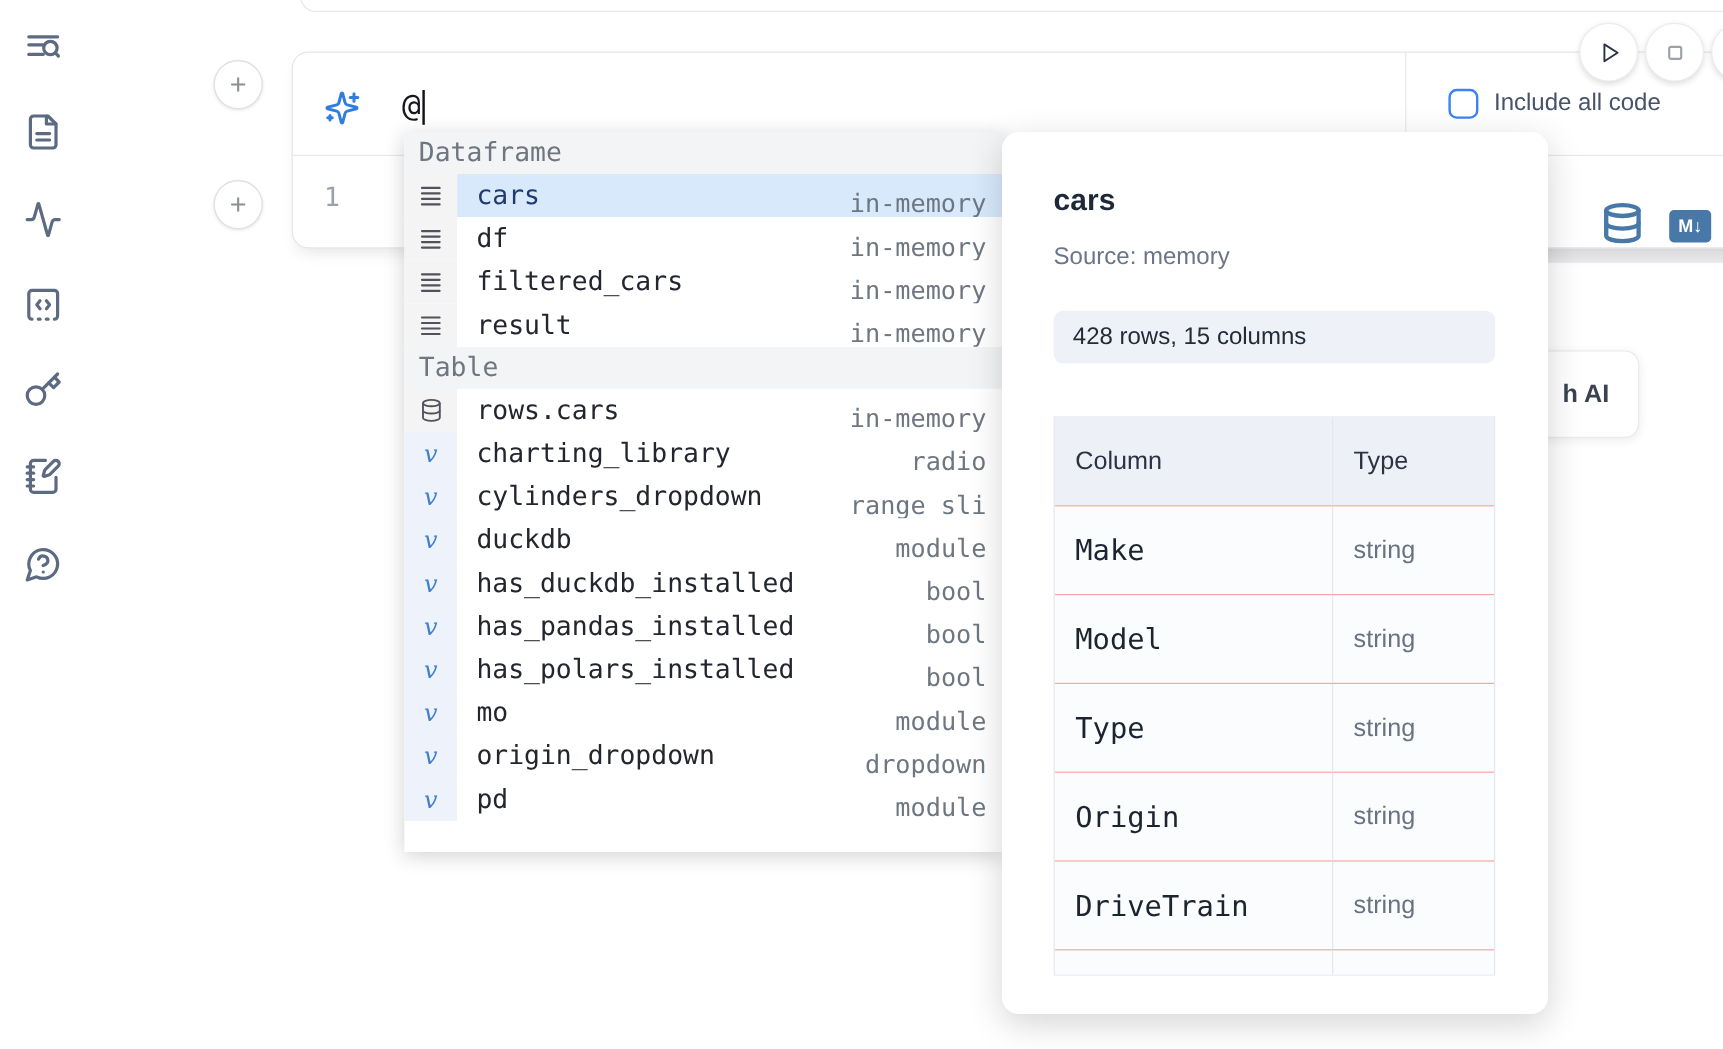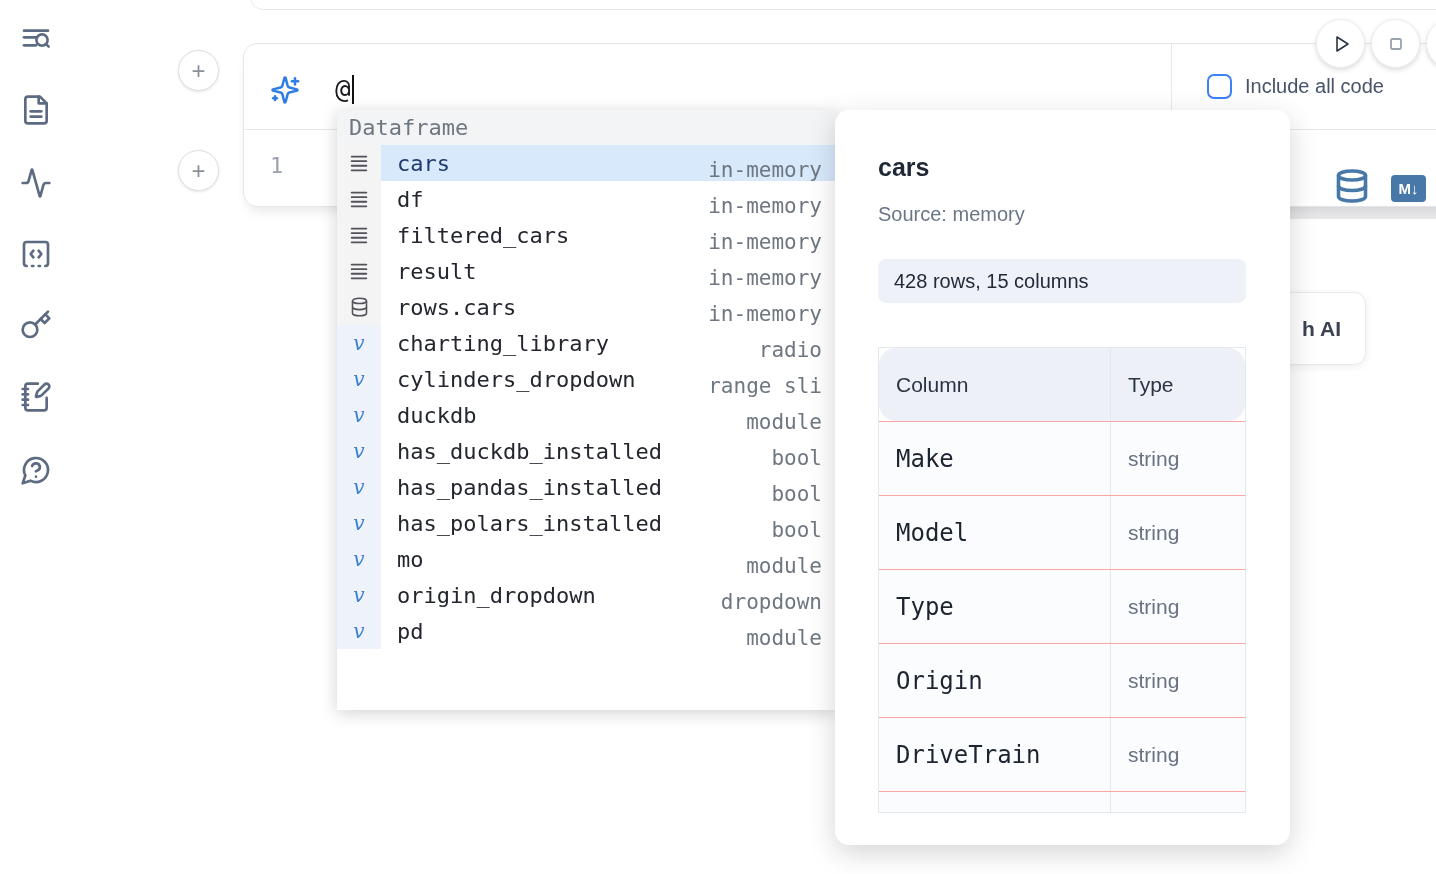--- a/index.html
+++ b/index.html
@@ -75,21 +75,21 @@
   
   .panel { position:absolute; left:835px; top:110px; width:455px; height:735px; background:#fff;
            border-radius:14px; box-shadow:0 8px 28px rgba(0,0,0,.17); z-index:30; overflow:hidden; }
   .panel-title { position:absolute; left:43px; top:43px; font-size:25px; font-weight:bold; color:#1f2837; }
   .panel-source { position:absolute; left:43px; top:93px; font-size:20px; color:#6a7687; }
   .panel-pill { position:absolute; left:43px; top:149px; width:368px; height:44px; background:#eef2f8;
                 border-radius:8px; font-size:20px; color:#222b38; line-height:44px; padding-left:16px; }
   .panel-table { position:absolute; left:43px; top:237px; width:368px; height:466px; overflow:hidden;
                  border:1px solid #e3e7ee; }
   .pt-row { display:flex; border-top:1px solid #fca5a5; height:74px; background:#fbfcfd; }
-  .pt-row:first-child { border-top:none; height:73px; background:#edf0f6;border-radius:17px; }
+  .pt-row:first-child { border-top:none; height:73px; background:#edf0f6; }
   .pt-c1 { width:232px; border-right:1px solid #e3e7ee; display:flex; align-items:center; padding-left:17px; }
   .pt-c2 { flex:1; display:flex; align-items:center; padding-left:17px; }
   .pt-head { font-size:21px; color:#2a3342; }
   .pt-name { font-size:24px; color:#1c2430; }
   .pt-type { font-size:21px; color:#687283; }
 </style>
 </head>
 <body>
 
 <div class="sidebar">
@@ -261,20 +261,21 @@
           <path d="M4 15h16"></path>
           <path d="M4 20h16"></path>
         </svg>
     </div>
     <div class="dd-main">
         <span class="dd-name">result</span>
         <span class="dd-type">in-memory</span>
       </div>
   </div>
 
+  <div class="dd-header">Table</div>
 
   <div class="dd-row">
     <div class="dd-gutter tbl-ico">
       <svg viewBox="0 0 24 24">
           <ellipse cx="12" cy="5" rx="8" ry="3"></ellipse>
           <path d="M4 5v14c0 1.66 3.6 3 8 3s8-1.34 8-3V5"></path>
           <path d="M4 12c0 1.66 3.6 3 8 3s8-1.34 8-3"></path>
         </svg>
     </div>
     <div class="dd-main">

